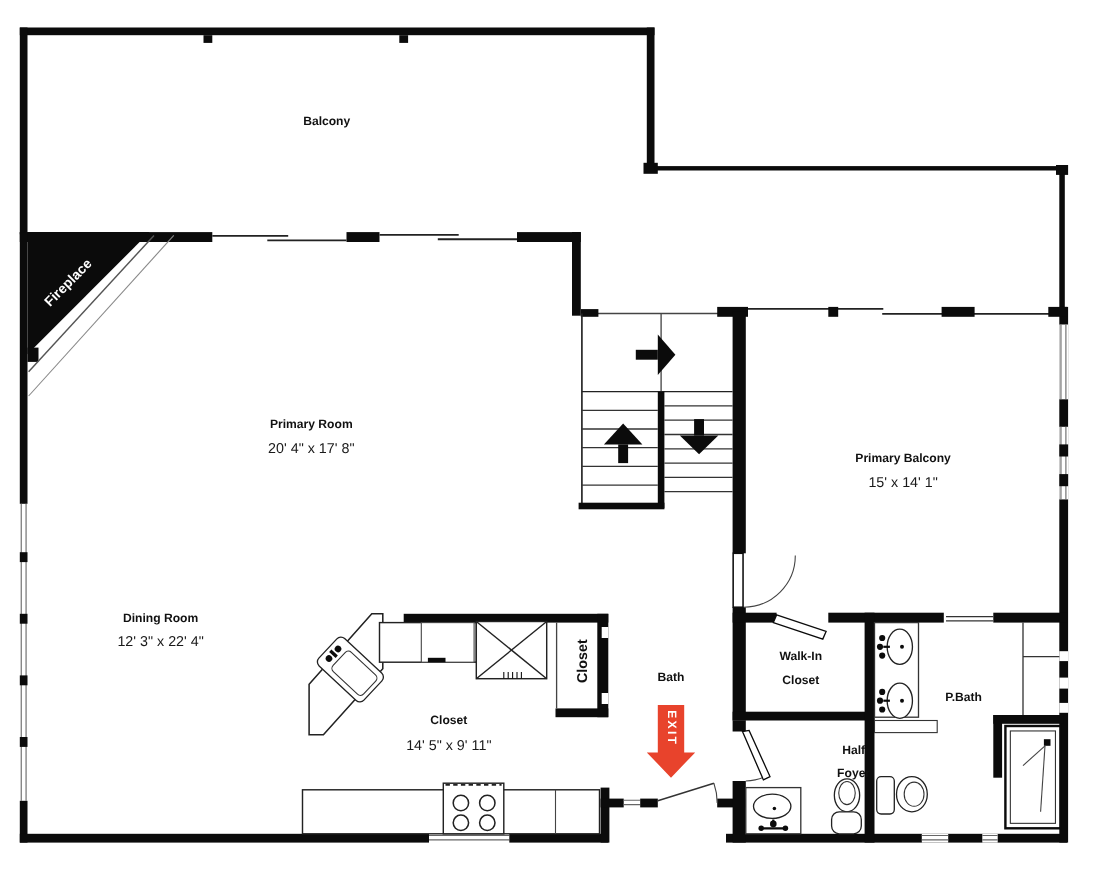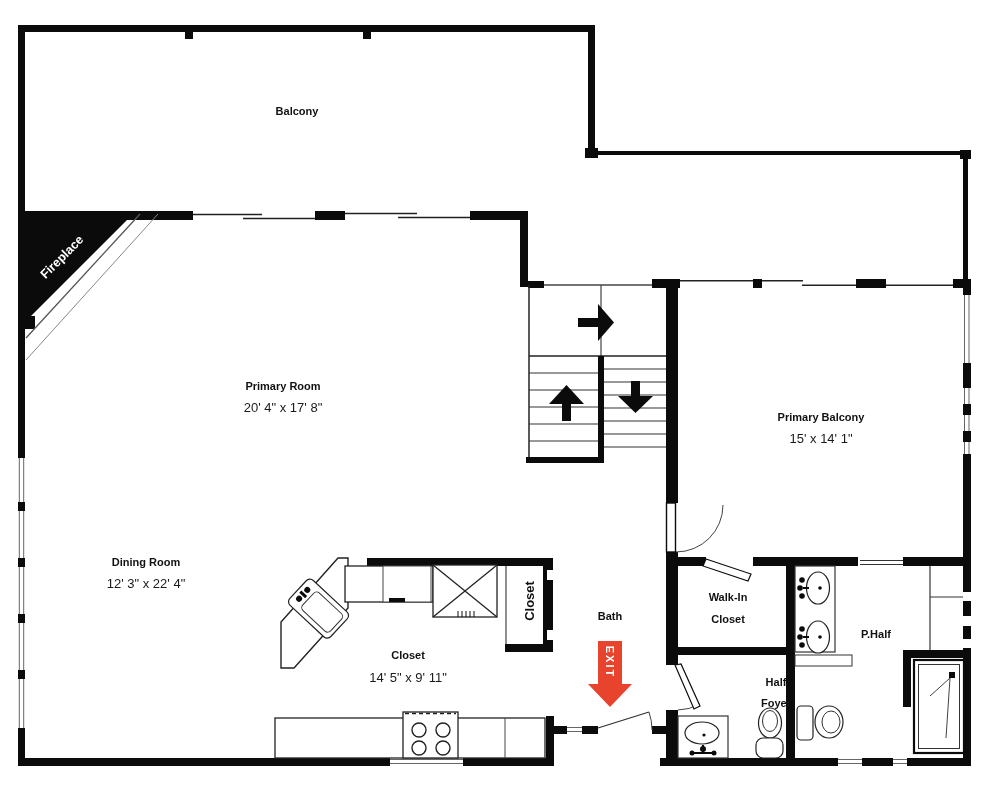--- a/index.html
+++ b/index.html
@@ -313,18 +313,18 @@
   <div class="label two-line" style="left:728px;top:608px;">
     <span style="display:block;">Walk-In</span>
     <span style="display:block;">Closet</span>
   </div>
 
   <div class="label two-line" style="left:733px;top:693px;line-height:21px;margin-left:43px;">
     <span style="display:block;">Half</span>
     <span style="display:block;">Foyer</span>
   </div>
 
-  <div class="label" style="left:876px;top:634px;">P.Half</div>
+  <div class="label" style="left:876px;top:634px;">P.Bath</div>
 
   <div class="label rot-diag white fp-txt" style="left:62px;top:257px;">Fireplace</div>
 
   <div class="label rot-cw white exit-txt" style="left:610px;top:662px;">EXIT</div>
 </div>
 
 </body></html>

